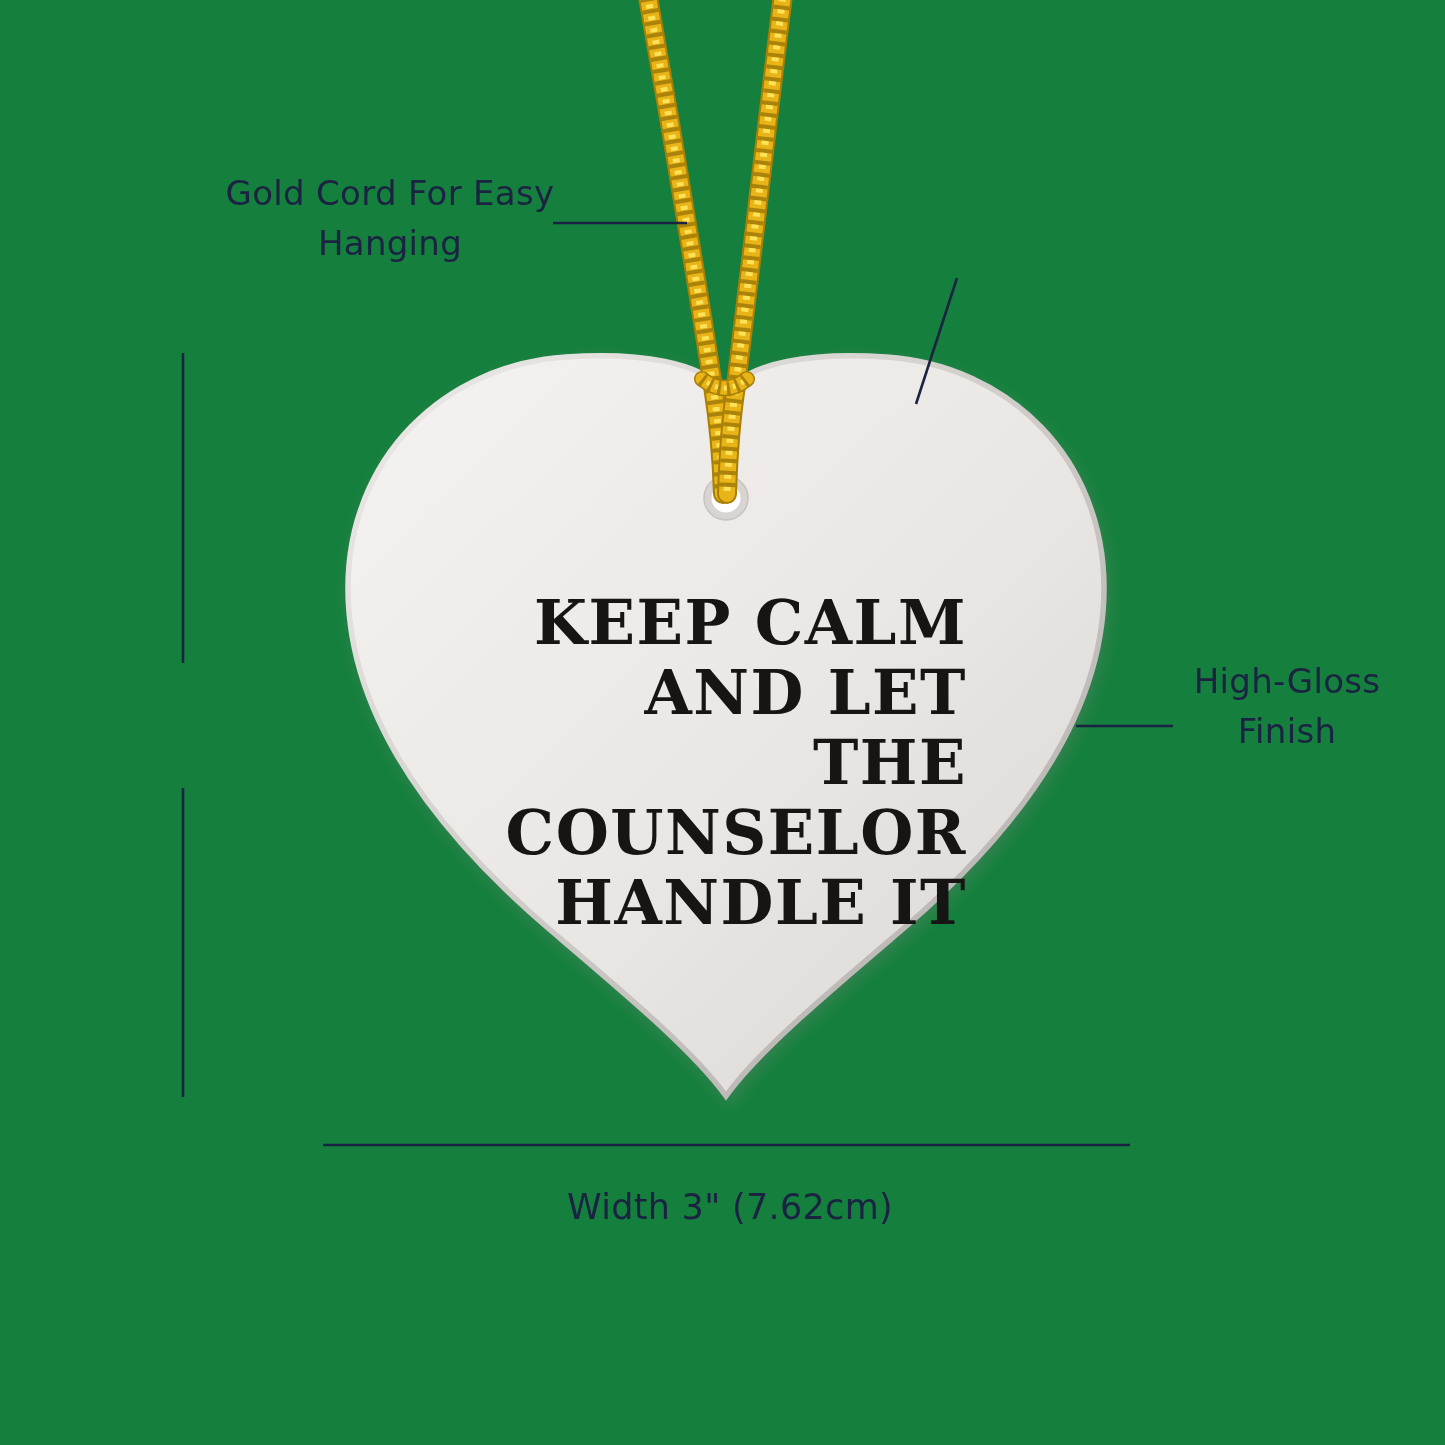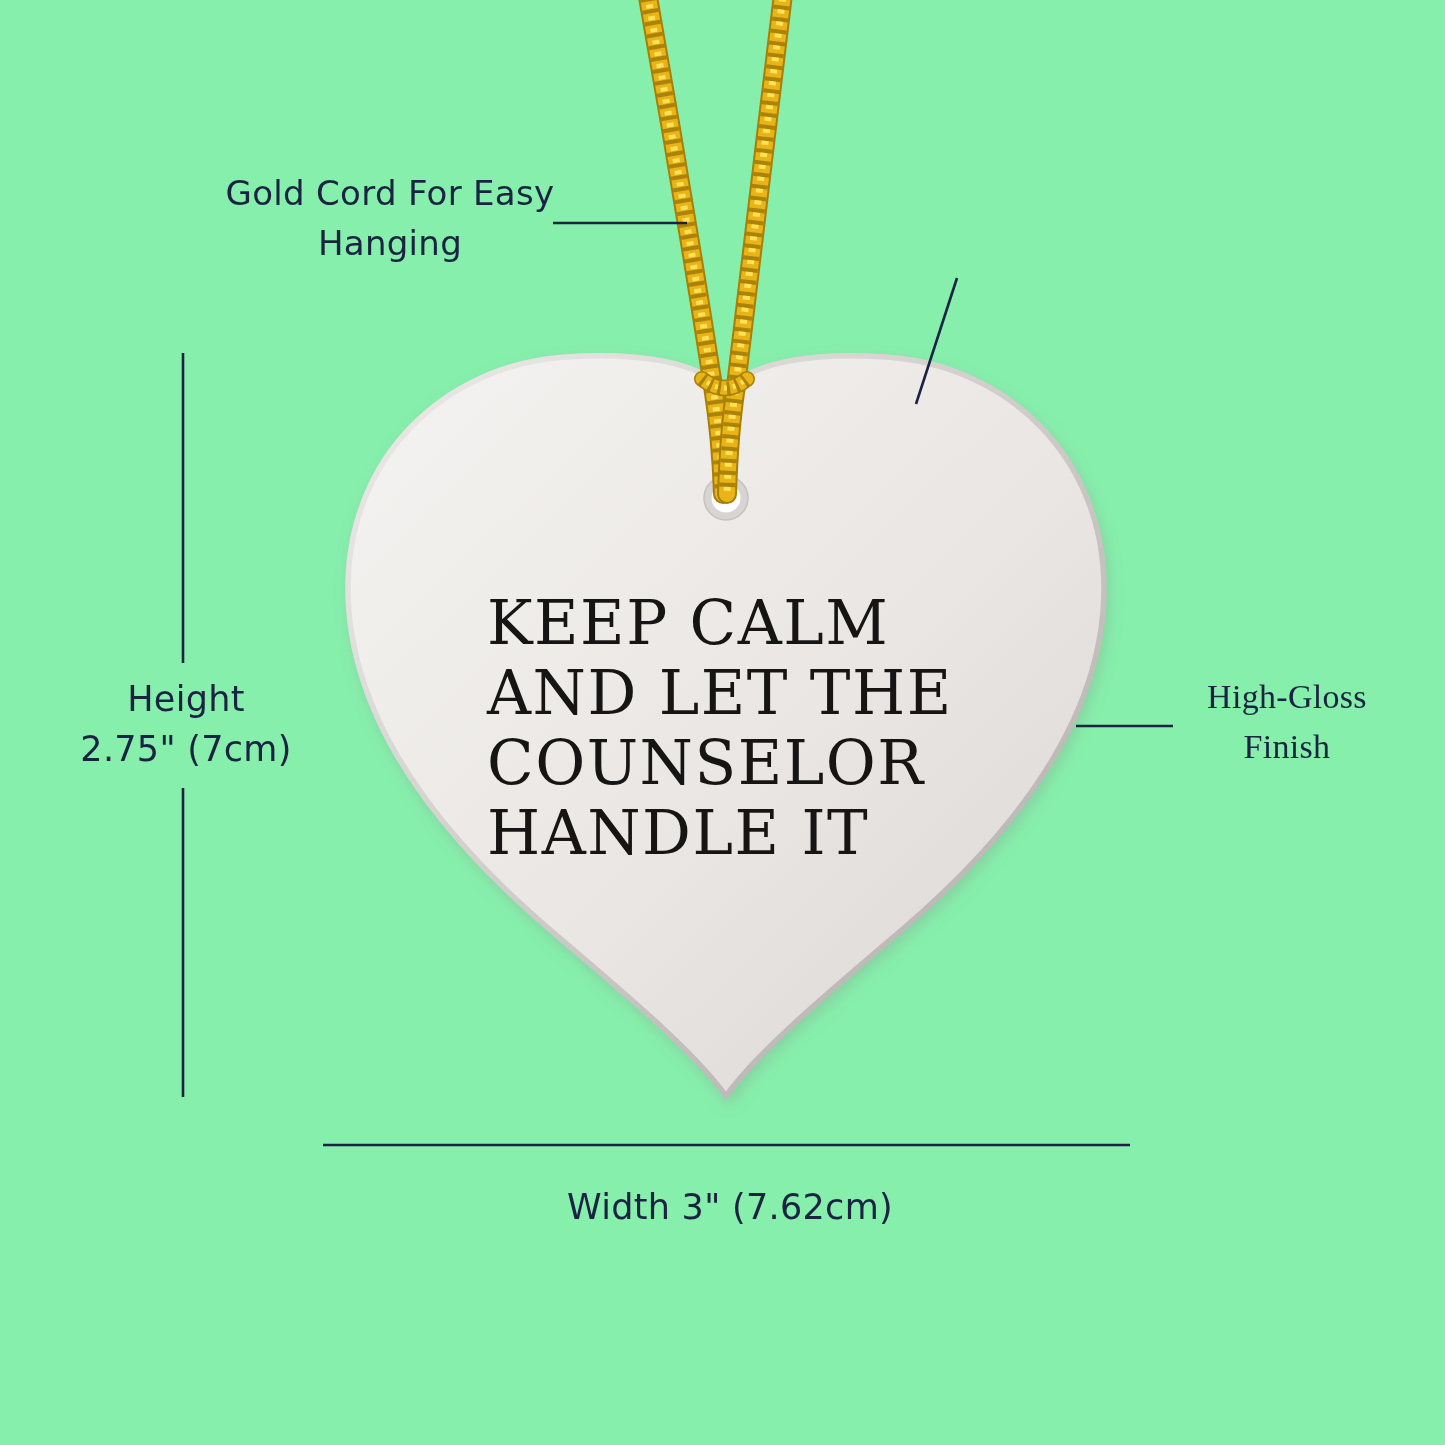--- a/index.html
+++ b/index.html
@@ -13,45 +13,45 @@
     --hole-ring:#d8d4d1;
     --gold-base:#e9b417;
     --gold-dark:#6e5200;
     --gold-highlight:#ffe75e;
     --gold-edge:#a87f06;
   }
   html,body{margin:0;padding:0;background:#ffffff;}
   .stage{
     position:relative;
     width:1445px;height:1445px;
-    background:#86efac;
+    background:#15803d;
     overflow:hidden;
     font-family:"DejaVu Sans",sans-serif;
   }
   .stage svg{position:absolute;left:0;top:0;}
   .label{
     position:absolute;
     color:var(--annotation);
     font-size:34px;
     line-height:50px;
     text-align:center;
     white-space:pre-line;
     letter-spacing:0.3px;
   }
   .label.size{font-size:35px;}
   .quote{
     position:absolute;
     left:487px;top:588px;width:480px;
     color:var(--quote-text);
     font-family:"DejaVu Serif",serif;
-    font-weight:normal;
+    font-weight:bold;
     font-size:61px;
     line-height:70px;
     letter-spacing:1.5px;
-    text-align:left;
+    text-align:right;
     white-space:pre-line;
   }
   .stop-heart-light{stop-color:var(--heart-light);}
   .stop-heart-mid{stop-color:var(--heart-mid);}
   .stop-heart-dark{stop-color:var(--heart-dark);}
   .stop-bevel-light{stop-color:var(--bevel-light);}
   .stop-bevel-dark{stop-color:var(--bevel-dark);}
   .annot-line{stroke:var(--annotation);stroke-width:2.6;fill:none;}
   .cord-base{stroke:var(--gold-base);fill:none;stroke-linecap:round;}
   .cord-edge{stroke:var(--gold-edge);fill:none;stroke-linecap:round;}
@@ -122,24 +122,22 @@
       <path class="annot-line" d="M 183 353 L 183 663"></path>
       <path class="annot-line" d="M 183 788 L 183 1097"></path>
       <path class="annot-line" stroke-width="3" d="M 323 1145 L 1130 1145"></path>
     </g>
   </svg>
 
   <div class="label" style="left:200px;top:168px;width:380px;">Gold Cord For Easy
 Hanging</div>
 
 
-  <div class="label size" style="left:56px;top:674px;width:260px;">Height
-2.75" (7cm)</div>
 
-  <div class="label" style="left:1147px;top:672px;width:280px;font-family:Liberation Serif, serif;">High-Gloss
+  <div class="label" style="left:1147px;top:656px;width:280px;">High-Gloss
 Finish</div>
 
   <div class="label size" style="left:480px;top:1182px;width:500px;">Width 3" (7.62cm)</div>
 
   <div class="quote">KEEP CALM
 AND LET THE
 COUNSELOR
 HANDLE IT</div>
 
 </div>

